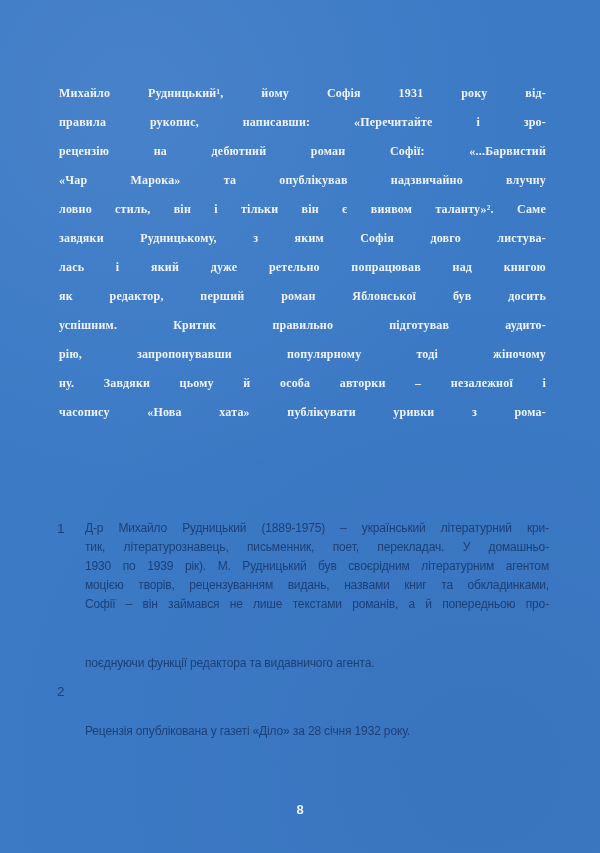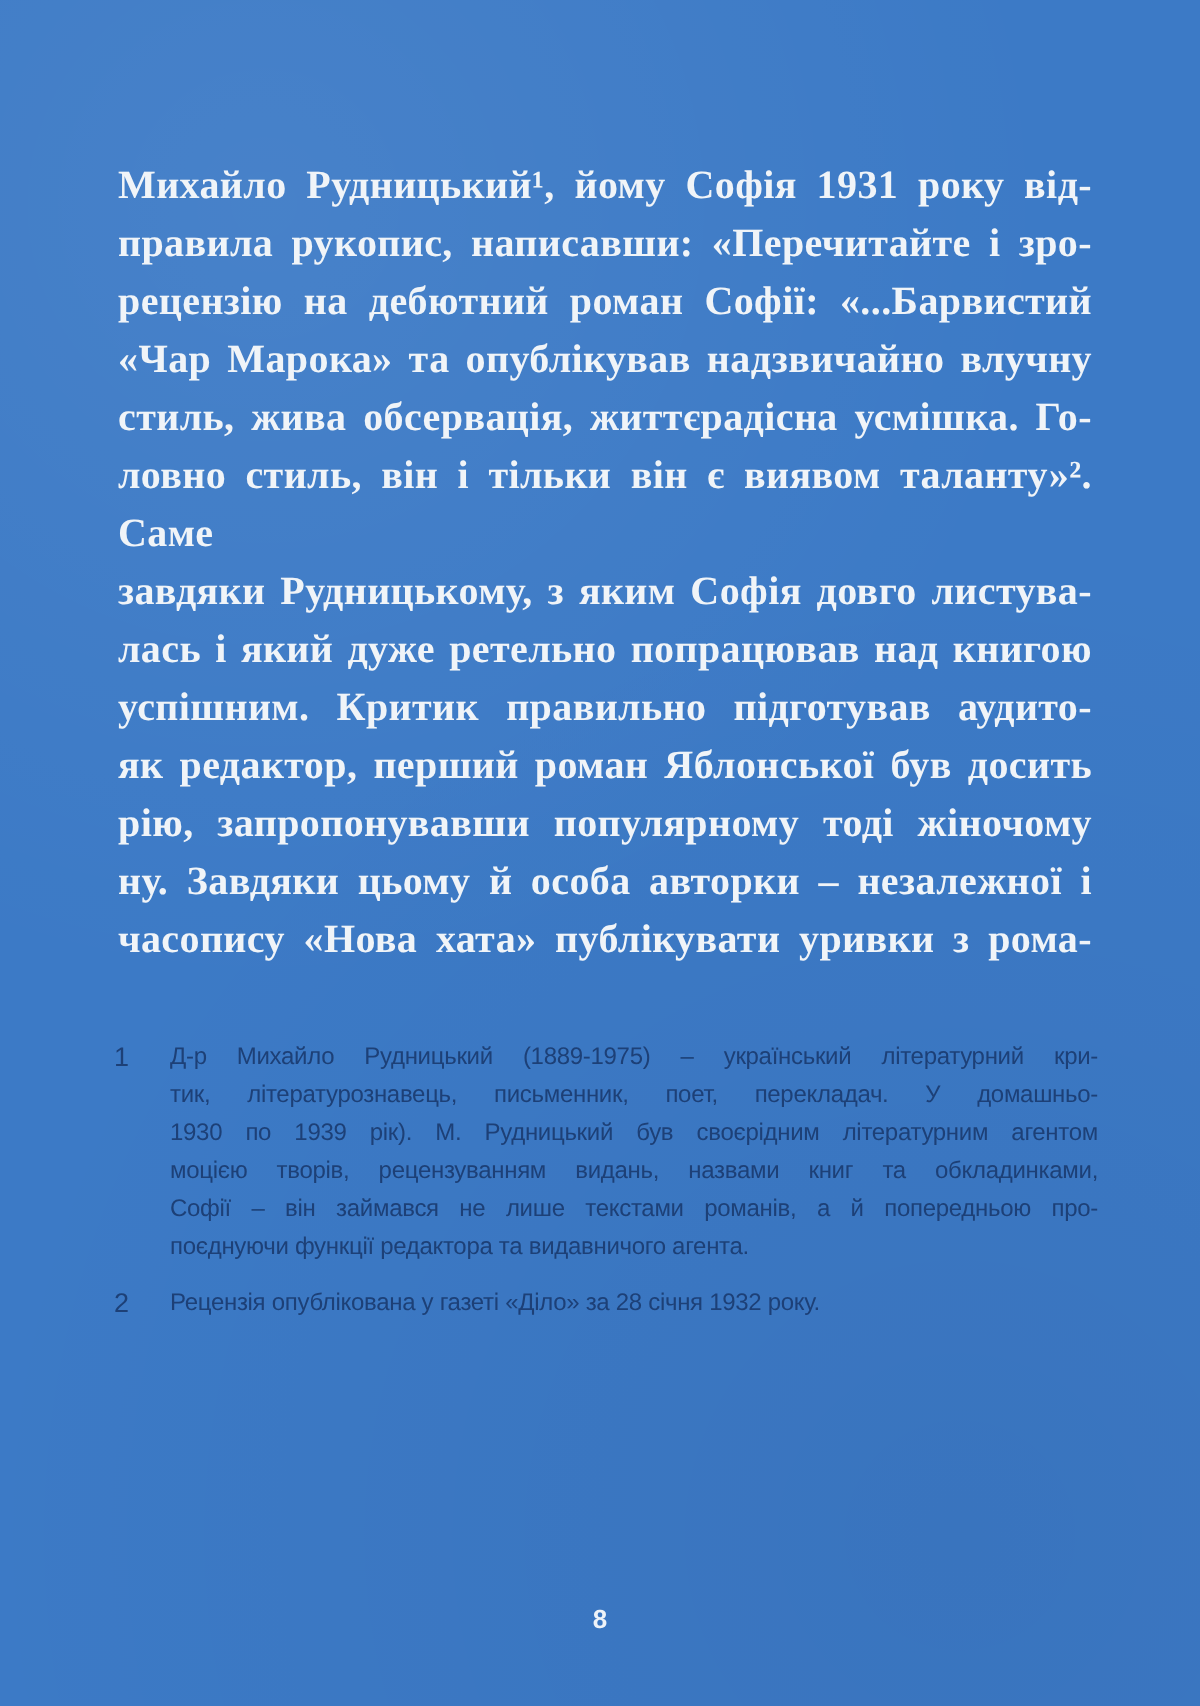--- a/index.html
+++ b/index.html
@@ -17,21 +17,21 @@
   }
 
   
   .body-text {
     position: absolute;
     left: 59px;
     top: 79px;
     width: 487px;
   }
   .body-line {
-    font-size: 20px;
+    font-size: 12px;
     line-height: 29px;
     font-weight: 700;
     letter-spacing: 0.2px;
     color: #f0f4f8;
     text-align: justify;
     text-align-last: justify;
     white-space: normal;
   }
 
   
@@ -52,21 +52,21 @@
     line-height: 19px;
   }
   .fn-text { width: 464px; }
   .fn-line {
     font-size: 12px;
     line-height: 19px;
     letter-spacing: -0.15px;
     text-align: justify;
     text-align-last: justify;
   }
-  .fn-line.last { text-align-last: left; }
+  .fn-line.last { text-align-last: left; margin-top: 40px; }
 
   
   .page-number {
     position: absolute;
     left: 0;
     top: 802px;
     width: 600px;
     text-align: center;
     font-family: "Liberation Sans", sans-serif;
     font-size: 13px;
@@ -77,26 +77,25 @@
 </head>
 <body>
 
 <div class="page">
 
   <div class="body-text">
     <div class="body-line">Михайло Рудницький¹, йому Софія 1931 року від-</div>
     <div class="body-line">правила рукопис, написавши: «Перечитайте і зро-</div>
     <div class="body-line">рецензію на дебютний роман Софії: «...Барвистий</div>
     <div class="body-line">«Чар Марока» та опублікував надзвичайно влучну</div>
-    <div class="body-line">стиль, жива обсервація, життєрадісна усмішка. Го-</div>
     <div class="body-line">ловно стиль, він і тільки він є виявом таланту»². Саме</div>
     <div class="body-line">завдяки Рудницькому, з яким Софія довго листува-</div>
     <div class="body-line">лась і який дуже ретельно попрацював над книгою</div>
+    <div class="body-line">як редактор, перший роман Яблонської був досить</div>
     <div class="body-line">успішним. Критик правильно підготував аудито-</div>
-    <div class="body-line">як редактор, перший роман Яблонської був досить</div>
     <div class="body-line">рію, запропонувавши популярному тоді жіночому</div>
     <div class="body-line">ну. Завдяки цьому й особа авторки – незалежної і</div>
     <div class="body-line">часопису «Нова хата» публікувати уривки з рома-</div>
   </div>
 
   <div class="footnotes">
 
     <div class="footnote">
       <span class="fn-num">1</span>
       <div class="fn-text">

